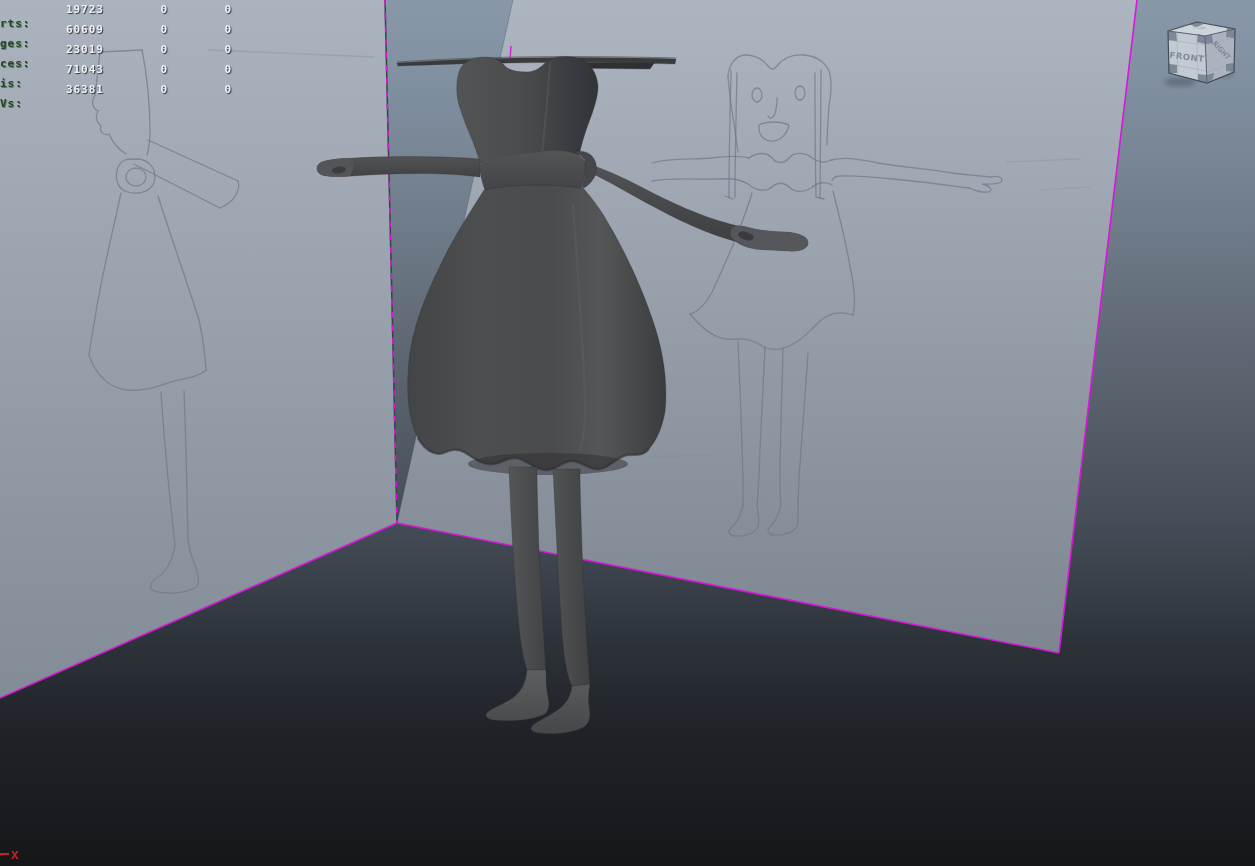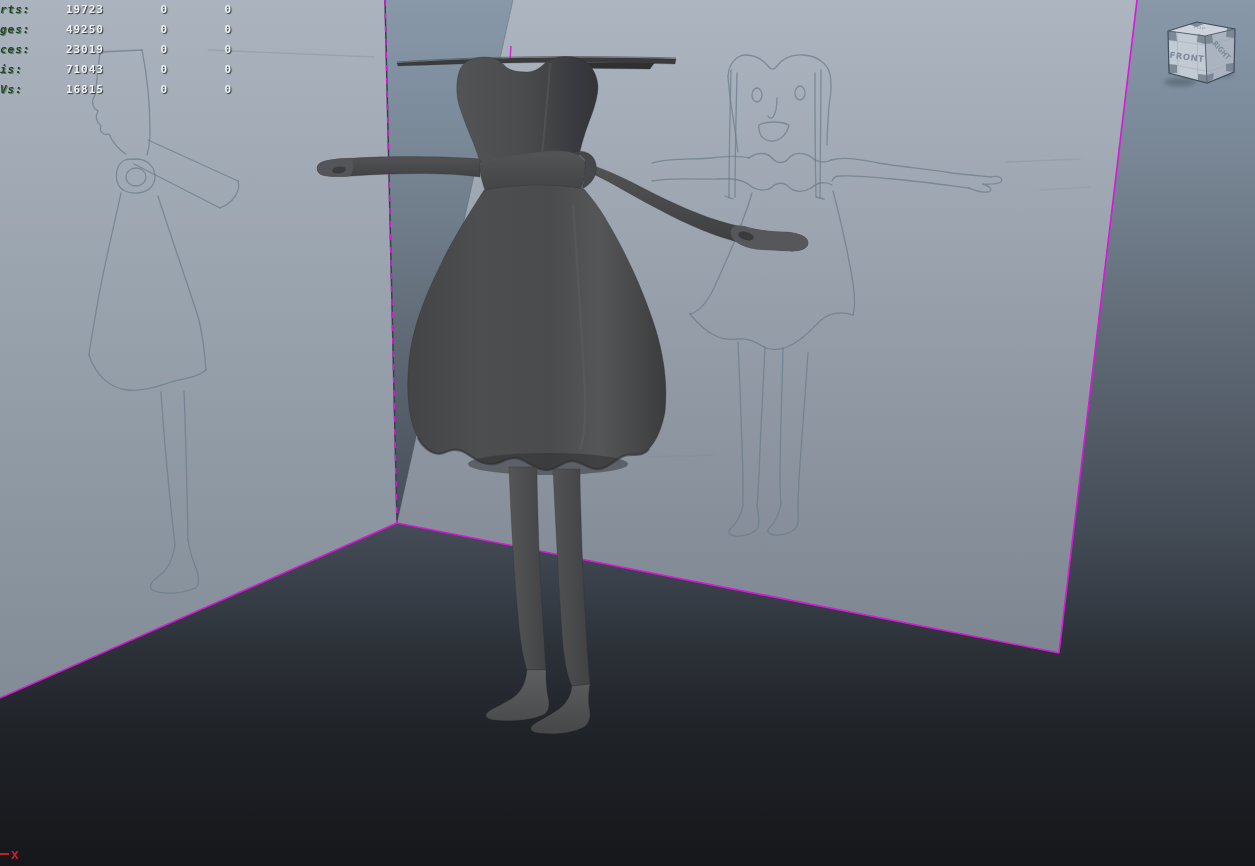--- a/index.html
+++ b/index.html
@@ -8,22 +8,22 @@
     font-family:"DejaVu Sans Mono","Liberation Mono",monospace;
     background:linear-gradient(180deg,
       #8898a8 0%, #8292a2 7%, #7e8d9d 12%, #707d8b 25%, #616b77 38%,
       #525b66 50%, #454d58 60%, #383f48 68%, #2c3138 75%, #1f2227 85%, #15171a 100%);
   }
   #scene{position:absolute;left:0;top:0;}
   
   .hud{position:absolute;left:0;top:1px;width:240px;z-index:5;
        font:bold 11px "DejaVu Sans Mono",monospace;}
   .hud-row{position:relative;height:20px;}
-  .hud-label{position:absolute;left:0;top:2px;color:#224a22;letter-spacing:1px;
-             text-shadow:1px 1px 0 rgba(25,40,30,.45);font-style:italic;}
+  .hud-label{position:absolute;left:0;top:16px;color:#224a22;letter-spacing:1px;
+             text-shadow:1px 1px 0 rgba(25,40,30,.45);}
   .hud-v{position:absolute;top:2px;color:#f1f3f5;letter-spacing:1px;text-align:right;
          text-shadow:1px 1px 1px rgba(35,40,46,.9);}
   .hud-v1{left:0;width:104px;}
   .hud-v2{left:104px;width:64px;}
   .hud-v3{left:168px;width:64px;}
   svg text{font-family:"DejaVu Sans","Liberation Sans",sans-serif;}
   .vc-label{font-weight:bold;fill:#7f8a99;}
 </style>
 </head>
 <body>
@@ -238,37 +238,37 @@
 
   <div class="hud">
     <div class="hud-row">
       <span class="hud-label">rts:</span>
       <span class="hud-v hud-v1">19723</span>
       <span class="hud-v hud-v2">0</span>
       <span class="hud-v hud-v3">0</span>
     </div>
     <div class="hud-row">
       <span class="hud-label">ges:</span>
-      <span class="hud-v hud-v1">49250</span>
+      <span class="hud-v hud-v1">60609</span>
       <span class="hud-v hud-v2">0</span>
       <span class="hud-v hud-v3">0</span>
     </div>
     <div class="hud-row">
       <span class="hud-label">ces:</span>
       <span class="hud-v hud-v1">23019</span>
       <span class="hud-v hud-v2">0</span>
       <span class="hud-v hud-v3">0</span>
     </div>
     <div class="hud-row">
       <span class="hud-label">is:</span>
       <span class="hud-v hud-v1">71043</span>
       <span class="hud-v hud-v2">0</span>
       <span class="hud-v hud-v3">0</span>
     </div>
     <div class="hud-row">
       <span class="hud-label">Vs:</span>
-      <span class="hud-v hud-v1">16815</span>
+      <span class="hud-v hud-v1">36381</span>
       <span class="hud-v hud-v2">0</span>
       <span class="hud-v hud-v3">0</span>
     </div>
   </div>
 
 </div>
 
 </body></html>

